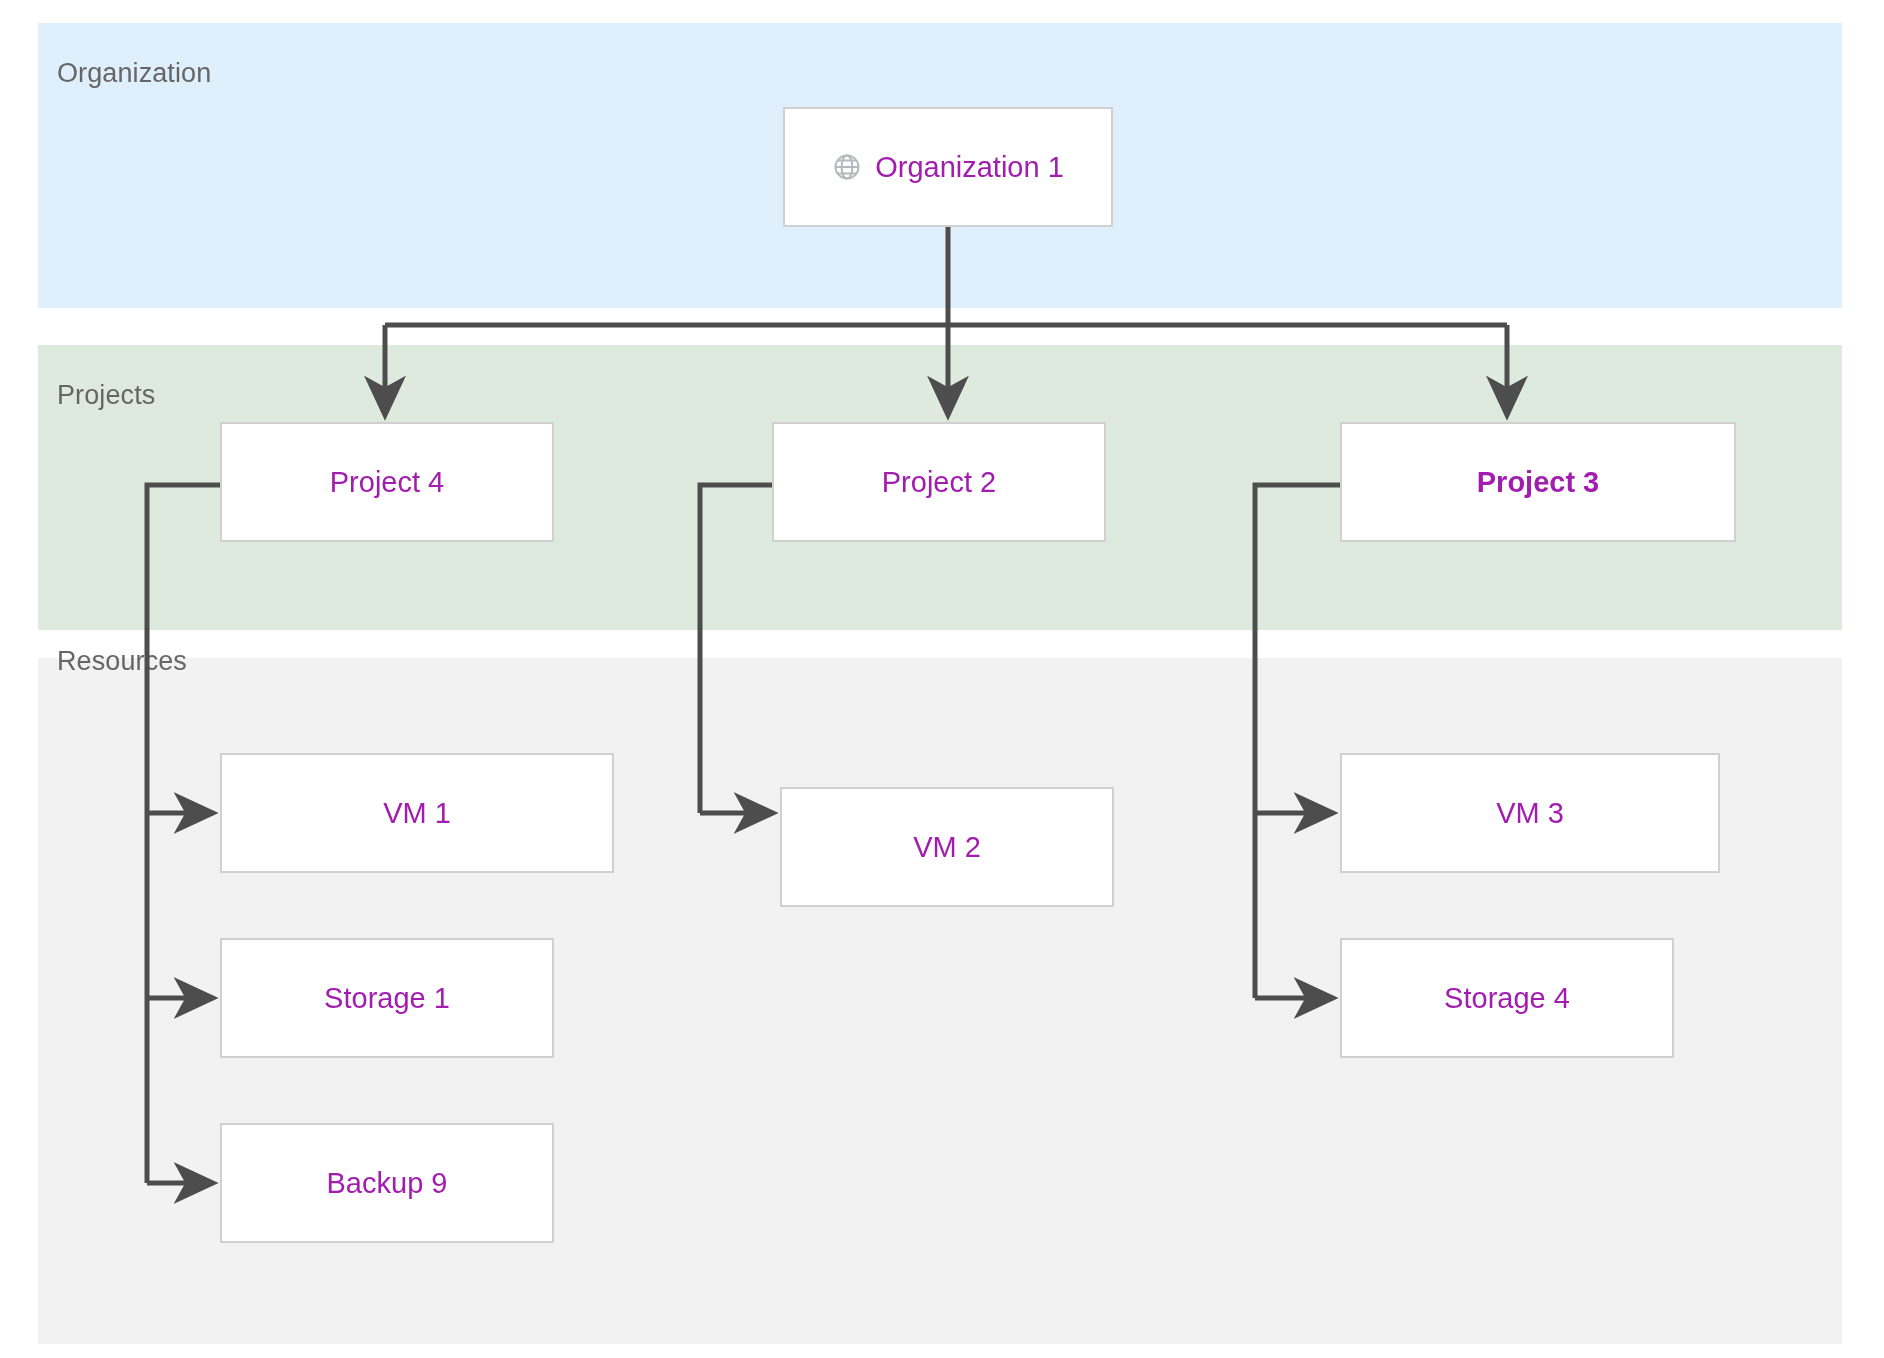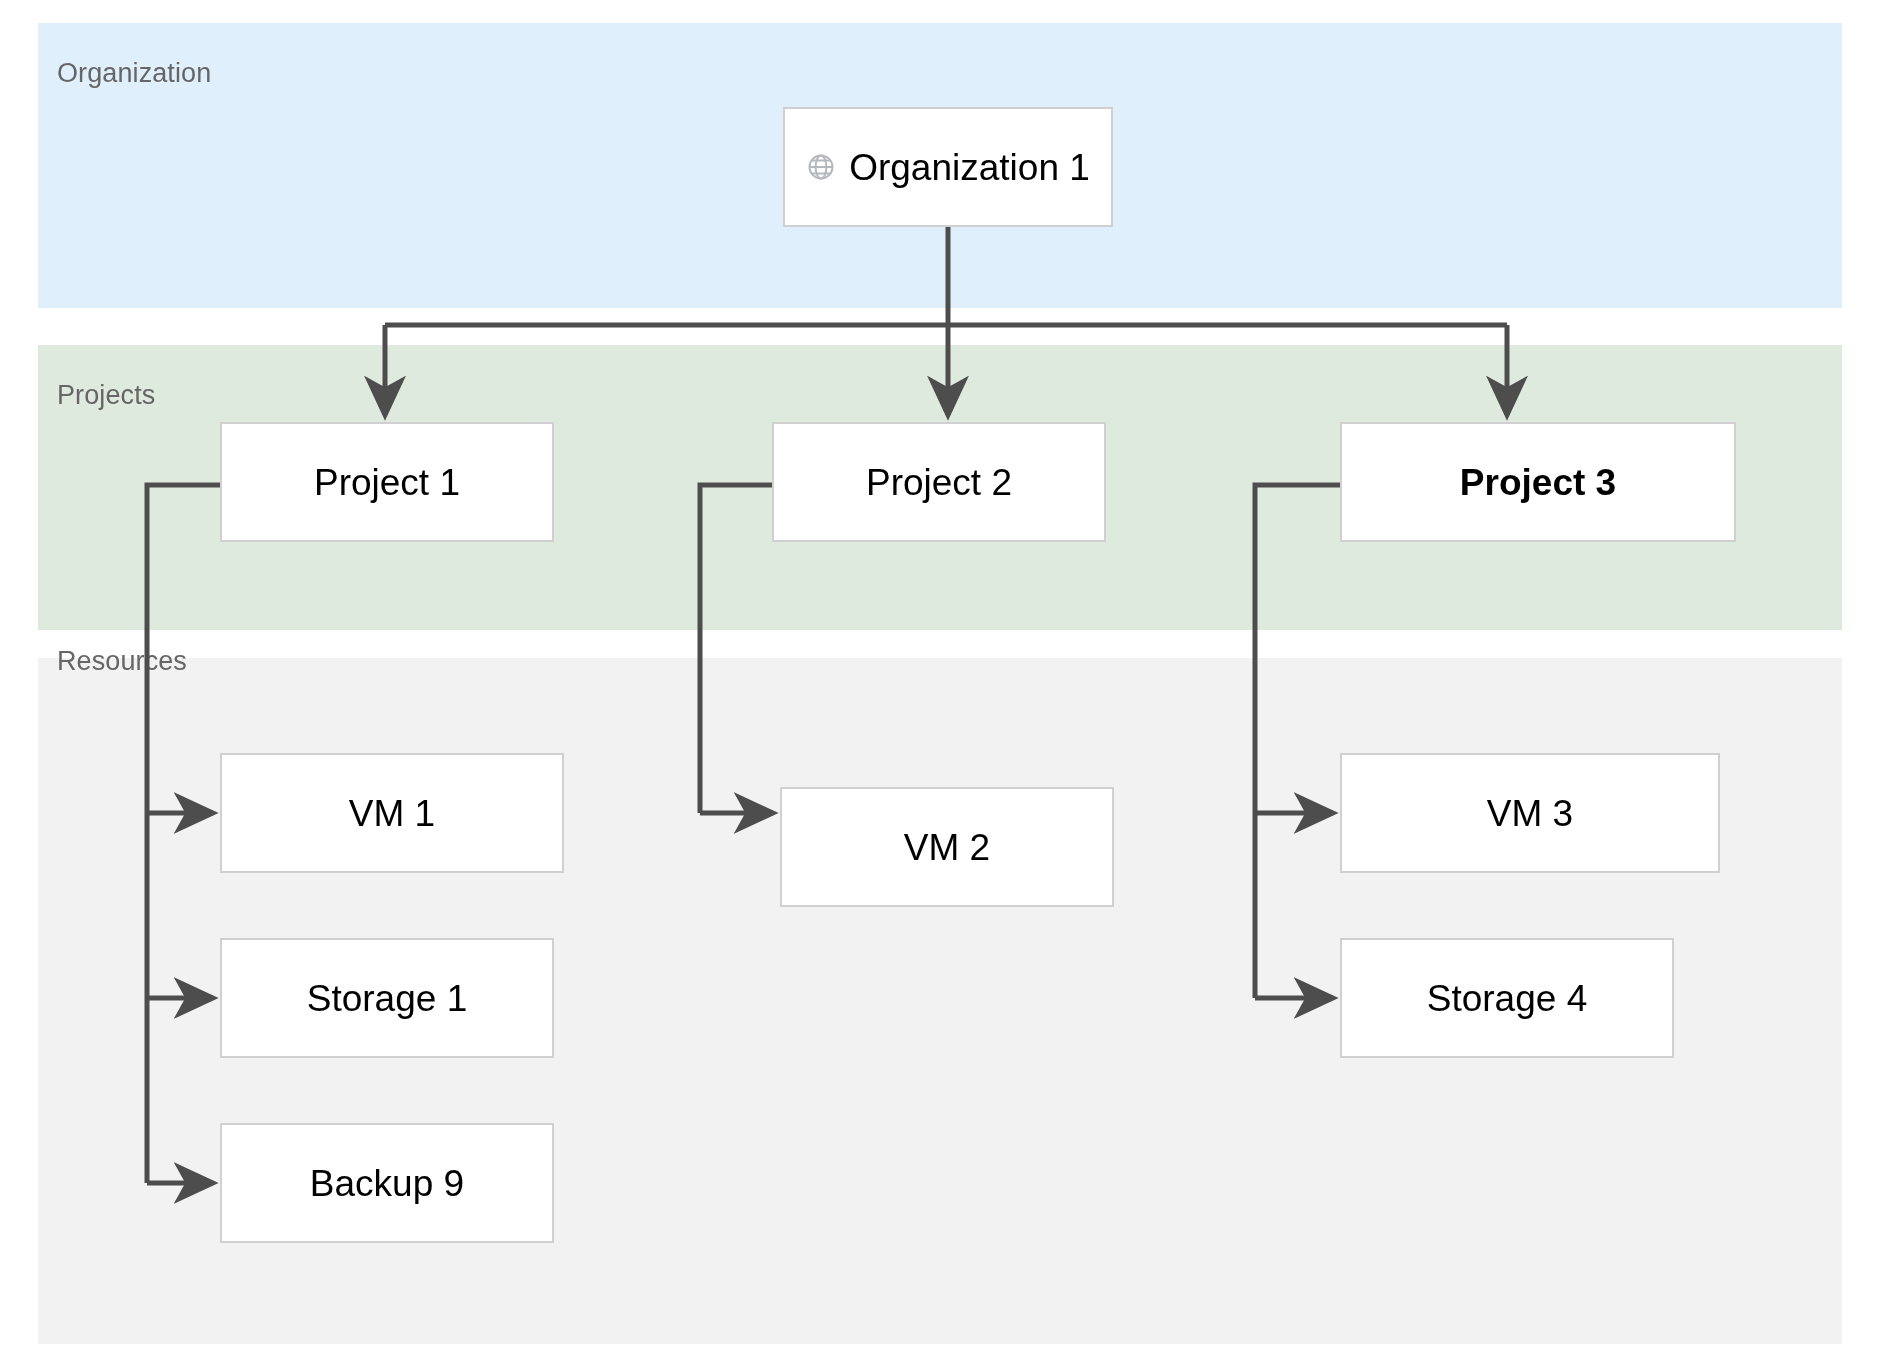--- a/index.html
+++ b/index.html
@@ -37,22 +37,22 @@
     justify-content: center;
     z-index: 5;
   }
   .node-inner {
     display: flex;
     align-items: center;
     justify-content: center;
     gap: 13px;
   }
   .node-label {
-    font-size: 37px;
-    color: #000000;
+    font-size: 29px;
+    color: #a21caf;
     white-space: nowrap;
     line-height: 1;
   }
   .globe-icon {
     width: 30px;
     height: 30px;
     display: block;
     flex: 0 0 auto;
   }
   #edges {
@@ -118,37 +118,37 @@
           <line x1="4.3" y1="6.8" x2="19.7" y2="6.8"></line>
           <line x1="4.3" y1="17.2" x2="19.7" y2="17.2"></line>
         </g>
       </svg>
       <span class="node-label">Organization 1</span>
     </span>
   </div>
 
   <div class="node" style="left: 220px; top: 422px; width: 334px; height: 120px; background: rgb(255, 255, 255); border-color: rgb(208, 208, 208);">
     <span class="node-inner">
-      <span class="node-label">Project 1</span>
+      <span class="node-label">Project 4</span>
     </span>
   </div>
 
   <div class="node" style="left: 772px; top: 422px; width: 334px; height: 120px; background: rgb(255, 255, 255); border-color: rgb(208, 208, 208);">
     <span class="node-inner">
       <span class="node-label">Project 2</span>
     </span>
   </div>
 
   <div class="node" style="left: 1340px; top: 422px; width: 396px; height: 120px; background: rgb(255, 255, 255); border-color: rgb(208, 208, 208); font-weight: bold;">
     <span class="node-inner">
       <span class="node-label">Project 3</span>
     </span>
   </div>
 
-  <div class="node" style="left: 220px; top: 753px; width: 344px; height: 120px; background: rgb(255, 255, 255); border-color: rgb(208, 208, 208);">
+  <div class="node" style="left: 220px; top: 753px; width: 394px; height: 120px; background: rgb(255, 255, 255); border-color: rgb(208, 208, 208);">
     <span class="node-inner">
       <span class="node-label">VM 1</span>
     </span>
   </div>
 
   <div class="node" style="left: 220px; top: 938px; width: 334px; height: 120px; background: rgb(255, 255, 255); border-color: rgb(208, 208, 208);">
     <span class="node-inner">
       <span class="node-label">Storage 1</span>
     </span>
   </div>

